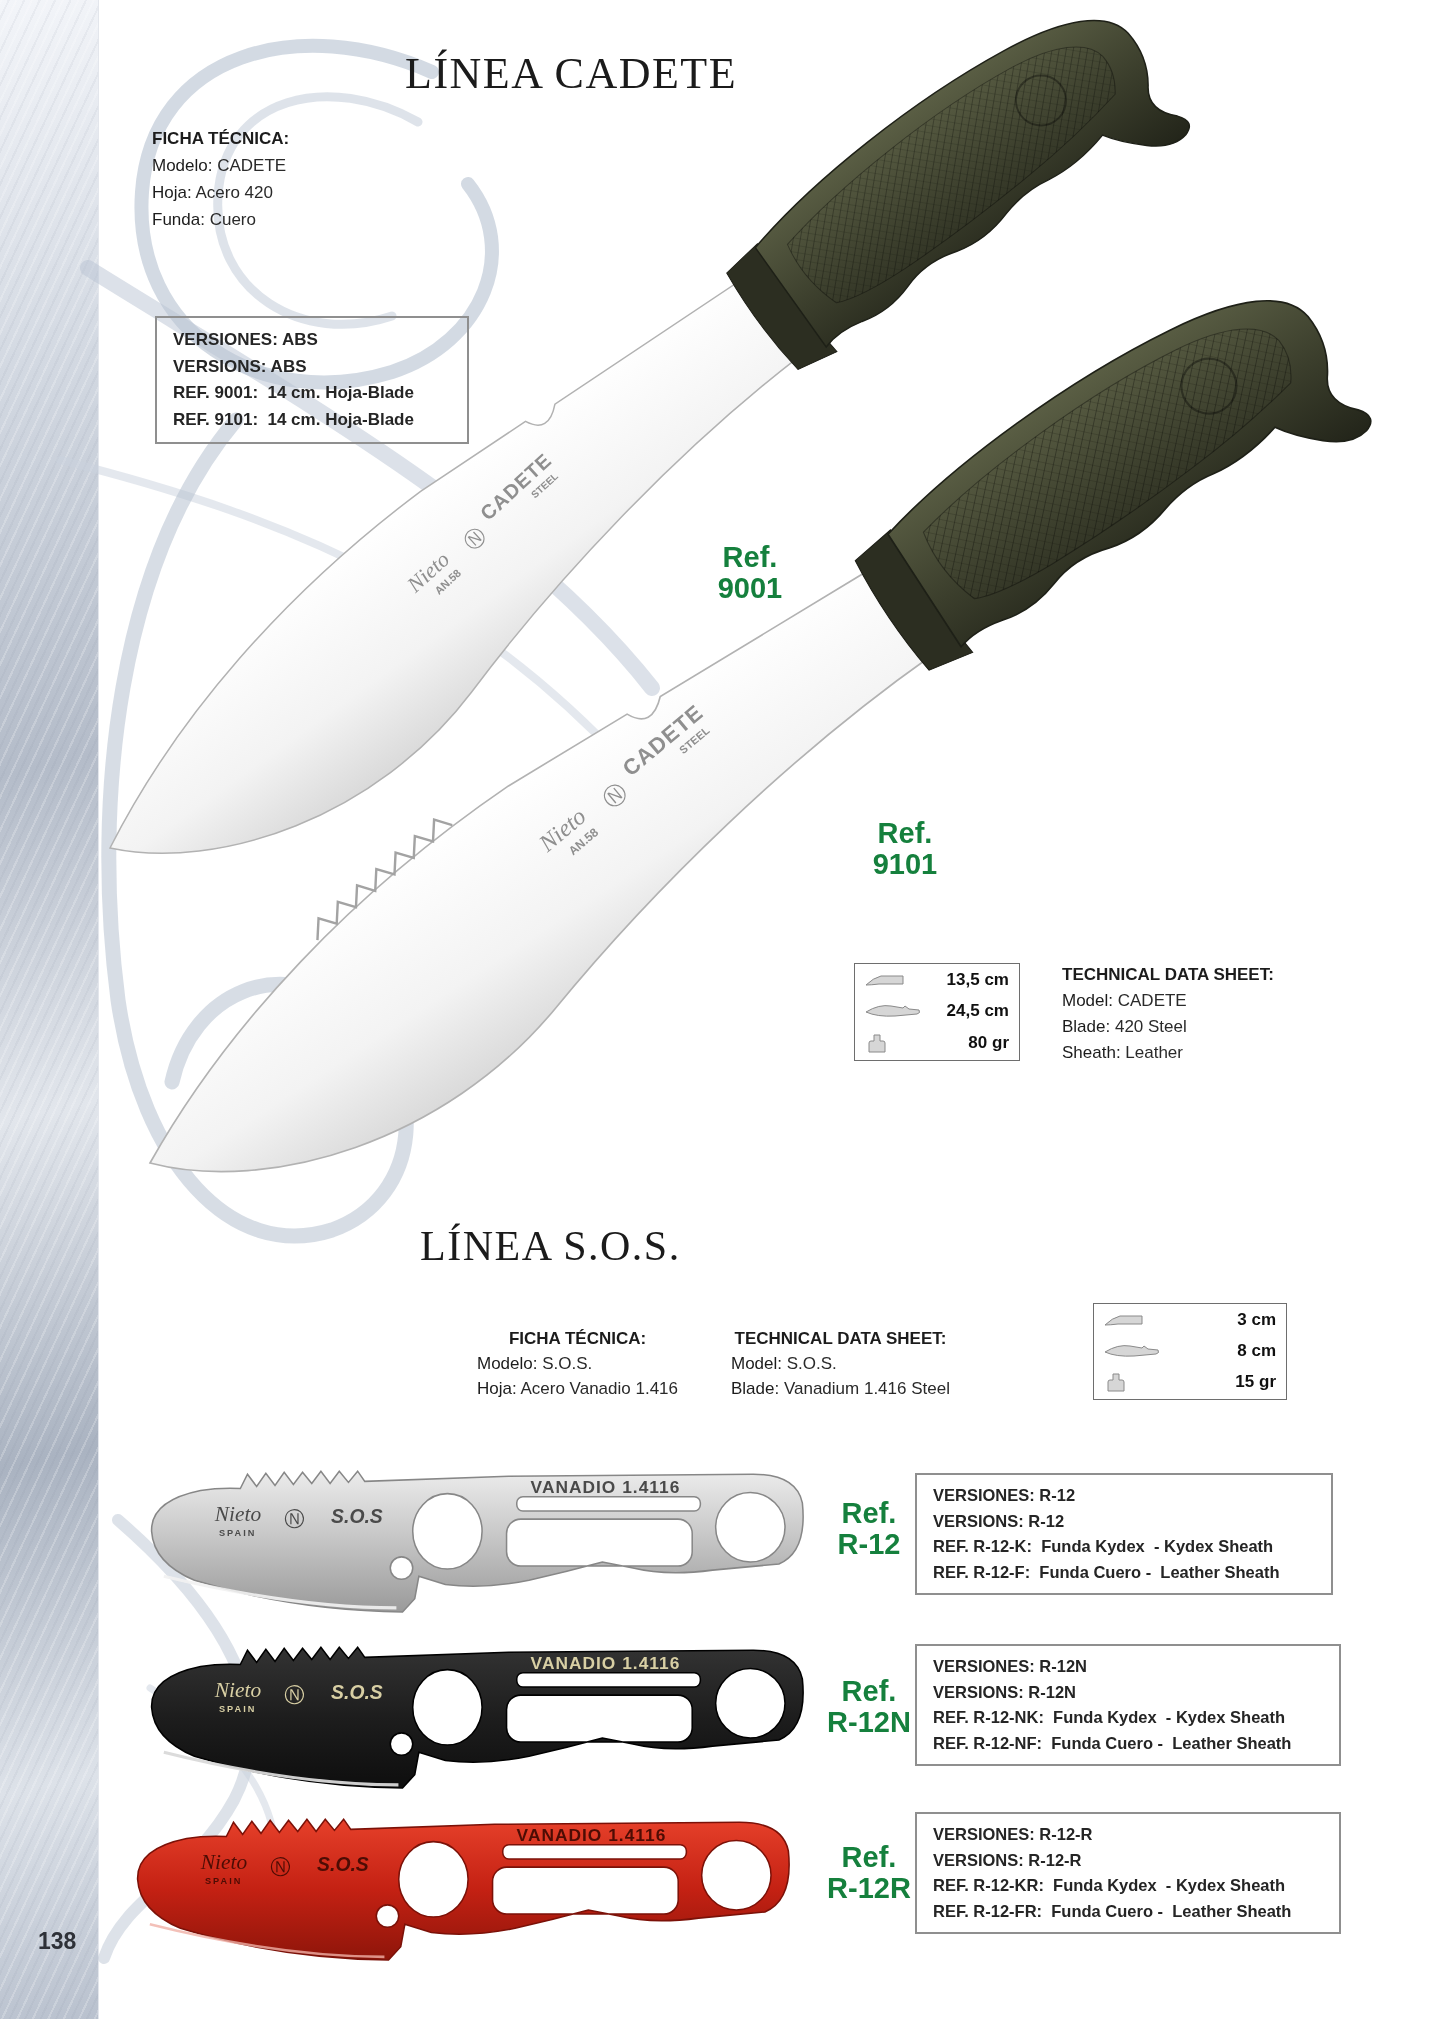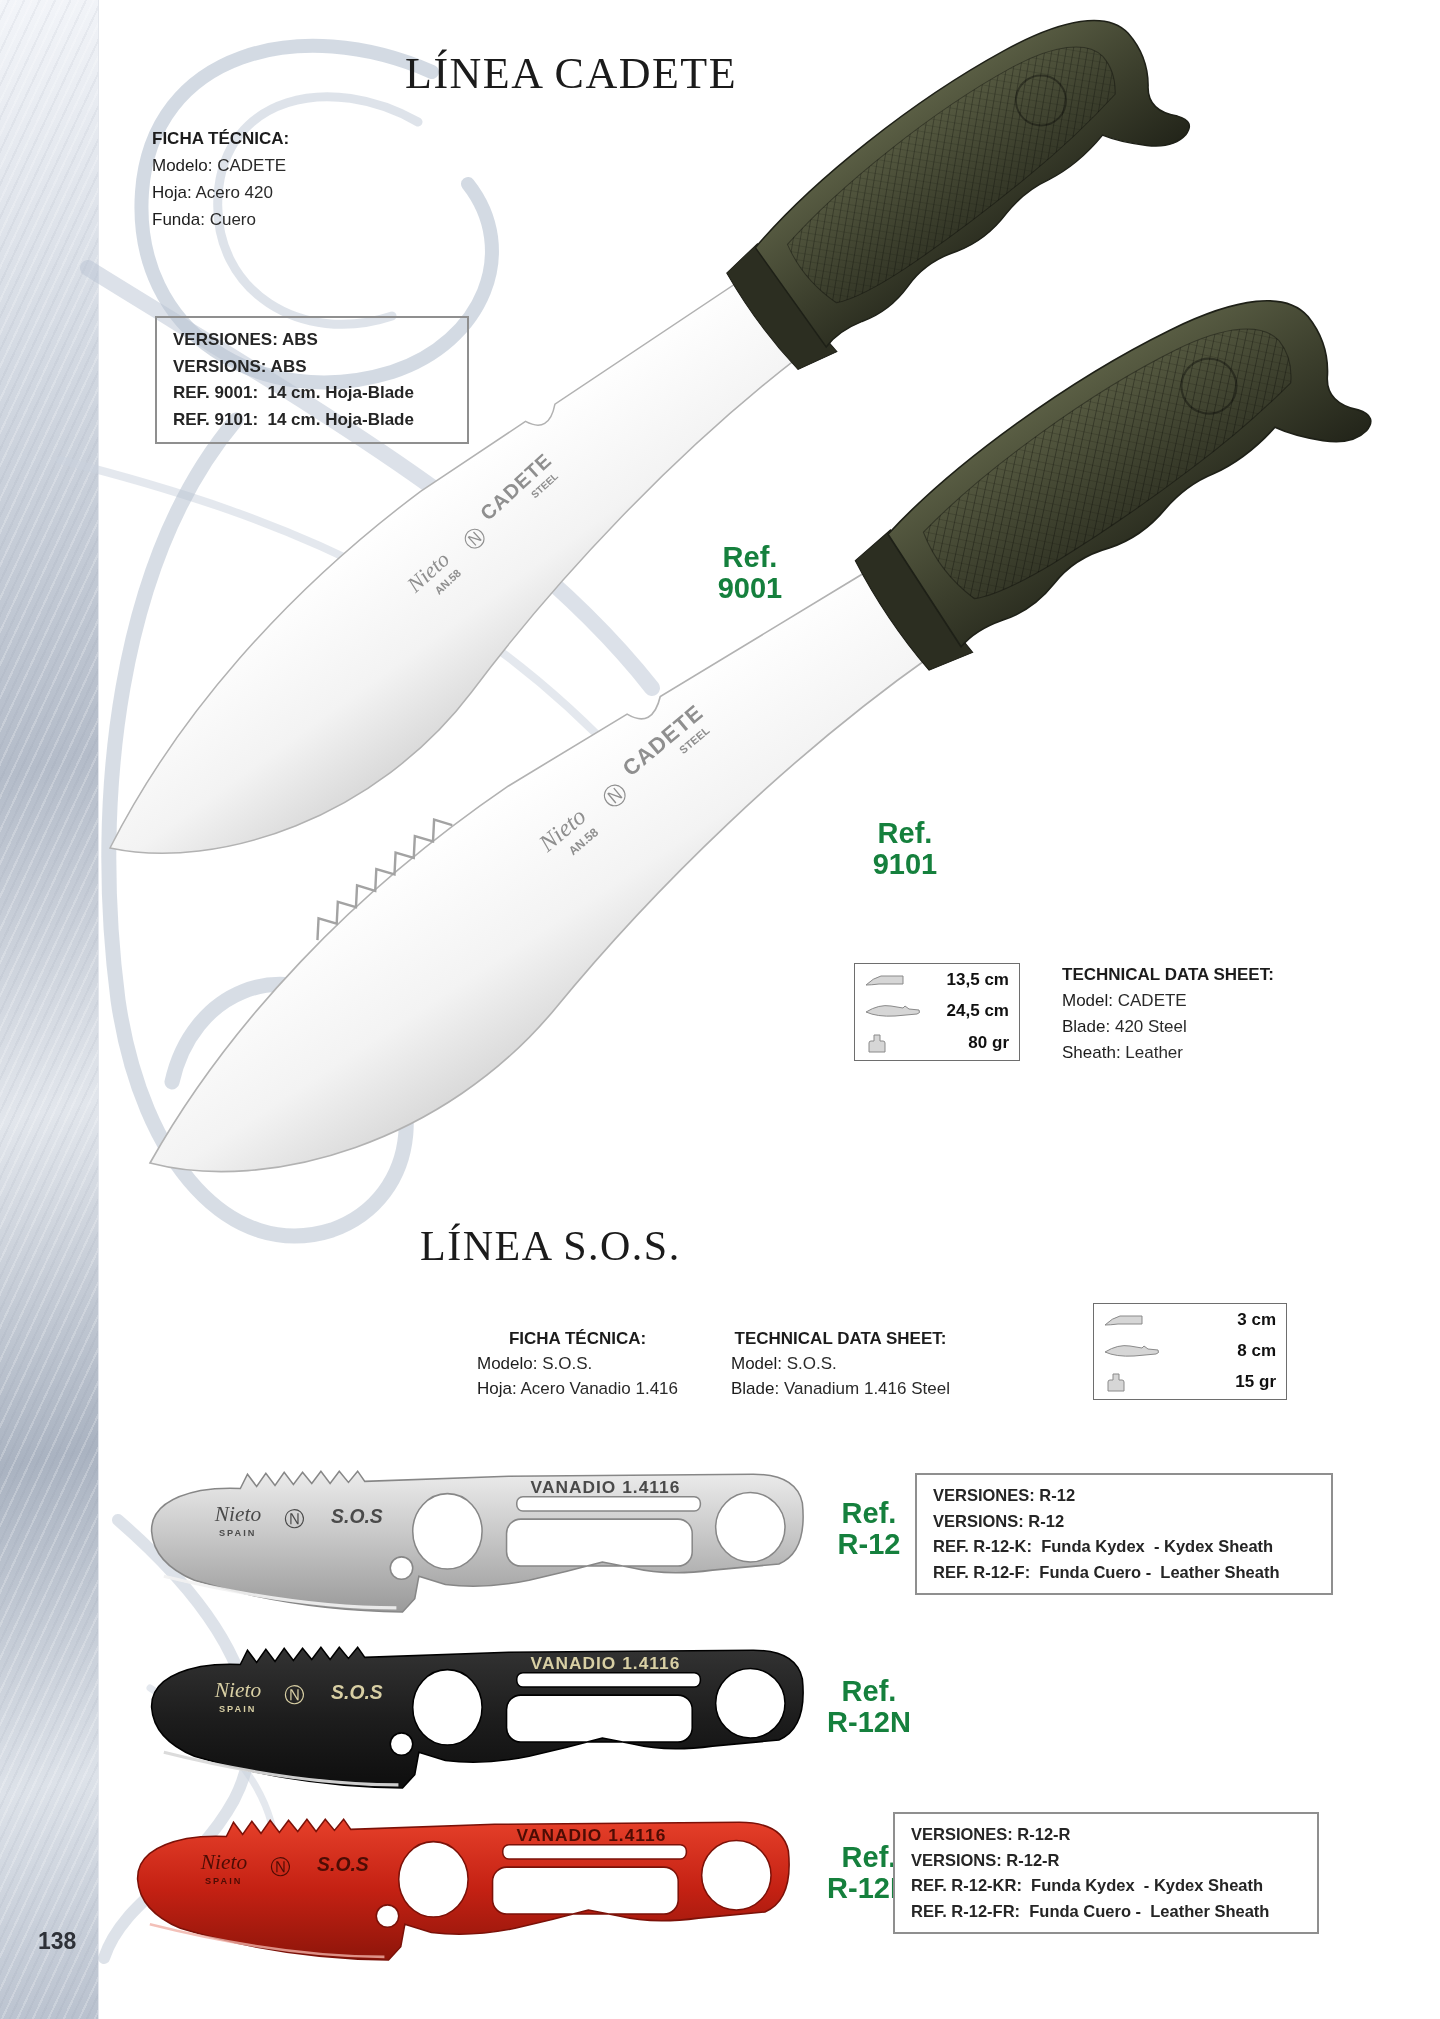--- a/index.html
+++ b/index.html
@@ -255,20 +255,26 @@
       <text x="140" y="63" font-size="20">Ⓝ</text>
       <text class="e-model" x="186" y="60" font-size="19">S.O.S</text>
       <text class="e-van" x="455" y="30" font-size="17" text-anchor="middle">VANADIO 1.4116</text>
     </g>
   </svg>
 
   <div class="txt reflbl" style="left:800px;top:1676px;width:138px;">
     <div>Ref.</div>
     <div>R-12N</div>
   </div>
+  <div class="txt vbox sosvbox" style="left:915px;top:1644px;width:390px;">
+    <div>VERSIONES: R-12N</div>
+    <div>VERSIONS: R-12N</div>
+    <div>REF. R-12-NK:  Funda Kydex  - Kydex Sheath</div>
+    <div>REF. R-12-NF:  Funda Cuero -  Leather Sheath</div>
+  </div>
 
   <svg class="sos-knife" style="left:126px;top:1810px;" width="676" height="153" viewBox="0 0 660 150">
     <defs>
       <linearGradient id="gRedK" x1="0" y1="0" x2="0" y2="1">
         <stop offset="0" stop-color="#e6402a"></stop>
           <stop offset="0.5" stop-color="#c42113"></stop>
           <stop offset="1" stop-color="#8e150a"></stop>
       </linearGradient>
     </defs>
     <path fill-rule="evenodd" fill="url(#gRedK)" stroke="#7b1108" stroke-width="1.5" d="M 97 26 L 104 12 L 113 24 L 122 11 L 131 23 L 140 10 L 149 22 L 158 10 L 167 21 L 176 9 L 185 21 L 194 9 L 203 20 L 212 9 L 219 19 L 360 14 L 600 12 Q 642 12 648 40 Q 653 88 625 100 L 560 106 Q 515 112 482 104 L 452 98 Q 415 108 380 116 Q 335 125 298 120 L 272 112 L 268 134 L 256 147 Q 150 146 52 116 Q 12 99 10 68 Q 9 38 58 28 Q 76 25 97 26 Z
@@ -284,21 +290,21 @@
       <text x="140" y="63" font-size="20">Ⓝ</text>
       <text class="e-model" x="186" y="60" font-size="19">S.O.S</text>
       <text class="e-van" x="455" y="30" font-size="17" text-anchor="middle">VANADIO 1.4116</text>
     </g>
   </svg>
 
   <div class="txt reflbl" style="left:800px;top:1842px;width:138px;">
     <div>Ref.</div>
     <div>R-12R</div>
   </div>
-  <div class="txt vbox sosvbox" style="left:893px;top:1812px;width:390px;">
+  <div class="txt vbox sosvbox" style="left:915px;top:1812px;width:390px;">
     <div>VERSIONES: R-12-R</div>
     <div>VERSIONS: R-12-R</div>
     <div>REF. R-12-KR:  Funda Kydex  - Kydex Sheath</div>
     <div>REF. R-12-FR:  Funda Cuero -  Leather Sheath</div>
   </div>
 
   <div class="txt pagenum" style="left:38px;top:1928px;">138</div>
 
 </div>
 

